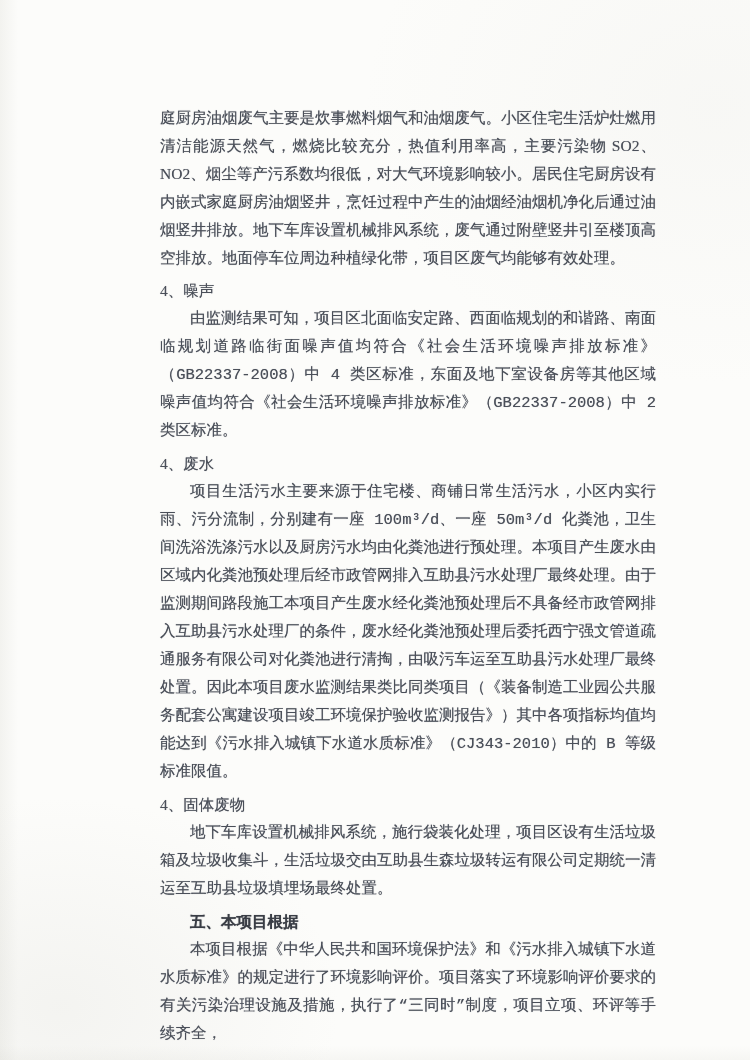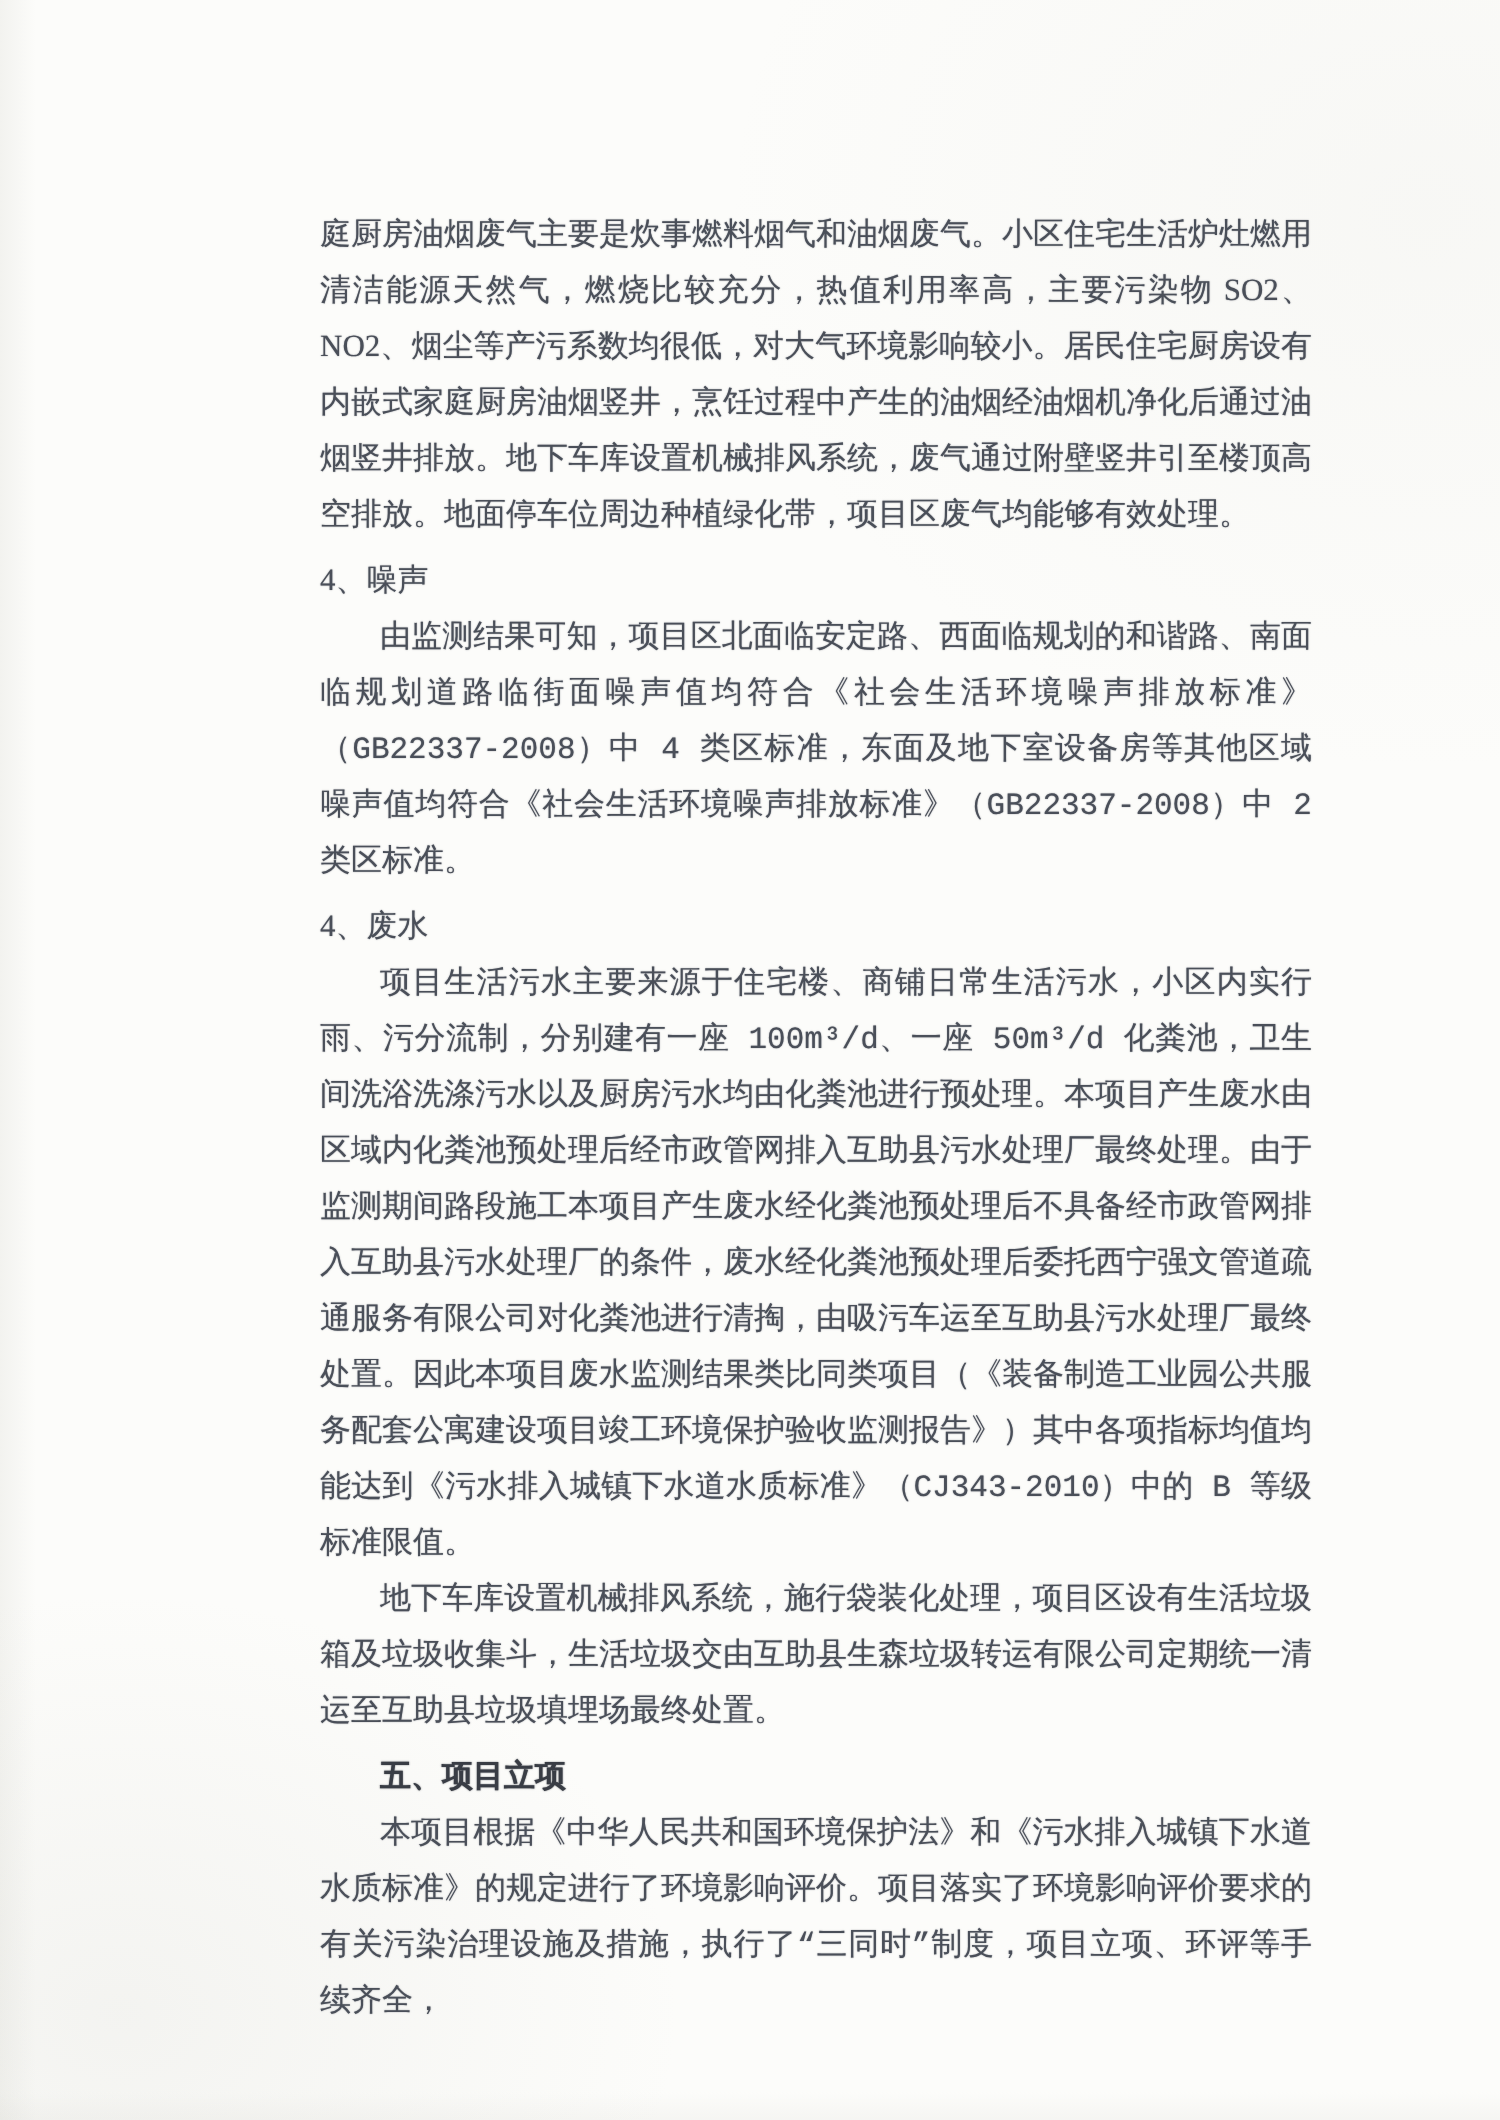--- a/index.html
+++ b/index.html
@@ -54,17 +54,18 @@
 </head>
 <body>
 
 <div class="page">
   <div class="content">
     <p class="para">庭厨房油烟废气主要是炊事燃料烟气和油烟废气。小区住宅生活炉灶燃用清洁能源天然气，燃烧比较充分，热值利用率高，主要污染物 SO2、NO2、烟尘等产污系数均很低，对大气环境影响较小。居民住宅厨房设有内嵌式家庭厨房油烟竖井，烹饪过程中产生的油烟经油烟机净化后通过油烟竖井排放。地下车库设置机械排风系统，废气通过附壁竖井引至楼顶高空排放。地面停车位周边种植绿化带，项目区废气均能够有效处理。</p>
     <p class="head">4、噪声</p>
     <p class="para indent">由监测结果可知，项目区北面临安定路、西面临规划的和谐路、南面临规划道路临街面噪声值均符合《社会生活环境噪声排放标准》（GB22337-2008）中 4 类区标准，东面及地下室设备房等其他区域噪声值均符合《社会生活环境噪声排放标准》（GB22337-2008）中 2 类区标准。</p>
     <p class="head">4、废水</p>
     <p class="para indent">项目生活污水主要来源于住宅楼、商铺日常生活污水，小区内实行雨、污分流制，分别建有一座 100m³/d、一座 50m³/d 化粪池，卫生间洗浴洗涤污水以及厨房污水均由化粪池进行预处理。本项目产生废水由区域内化粪池预处理后经市政管网排入互助县污水处理厂最终处理。由于监测期间路段施工本项目产生废水经化粪池预处理后不具备经市政管网排入互助县污水处理厂的条件，废水经化粪池预处理后委托西宁强文管道疏通服务有限公司对化粪池进行清掏，由吸污车运至互助县污水处理厂最终处置。因此本项目废水监测结果类比同类项目（《装备制造工业园公共服务配套公寓建设项目竣工环境保护验收监测报告》）其中各项指标均值均能达到《污水排入城镇下水道水质标准》（CJ343-2010）中的 B 等级标准限值。</p>
+    <p class="head">4、固体废物</p>
     <p class="para indent">地下车库设置机械排风系统，施行袋装化处理，项目区设有生活垃圾箱及垃圾收集斗，生活垃圾交由互助县生森垃圾转运有限公司定期统一清运至互助县垃圾填埋场最终处置。</p>
-    <p class="head bold">五、项目立项</p>
+    <p class="head bold">五、本项目根据</p>
     <p class="para indent">本项目根据《中华人民共和国环境保护法》和《污水排入城镇下水道水质标准》的规定进行了环境影响评价。项目落实了环境影响评价要求的有关污染治理设施及措施，执行了“三同时”制度，项目立项、环评等手续齐全，</p>
   </div>
 </div>
 
 </body></html>

